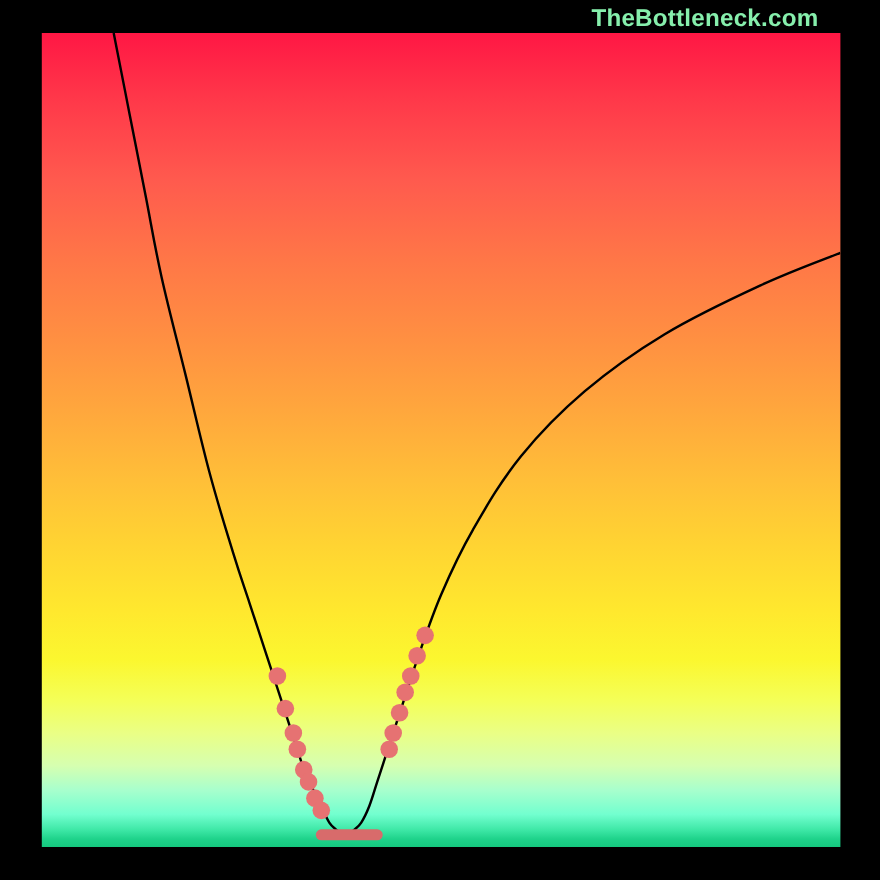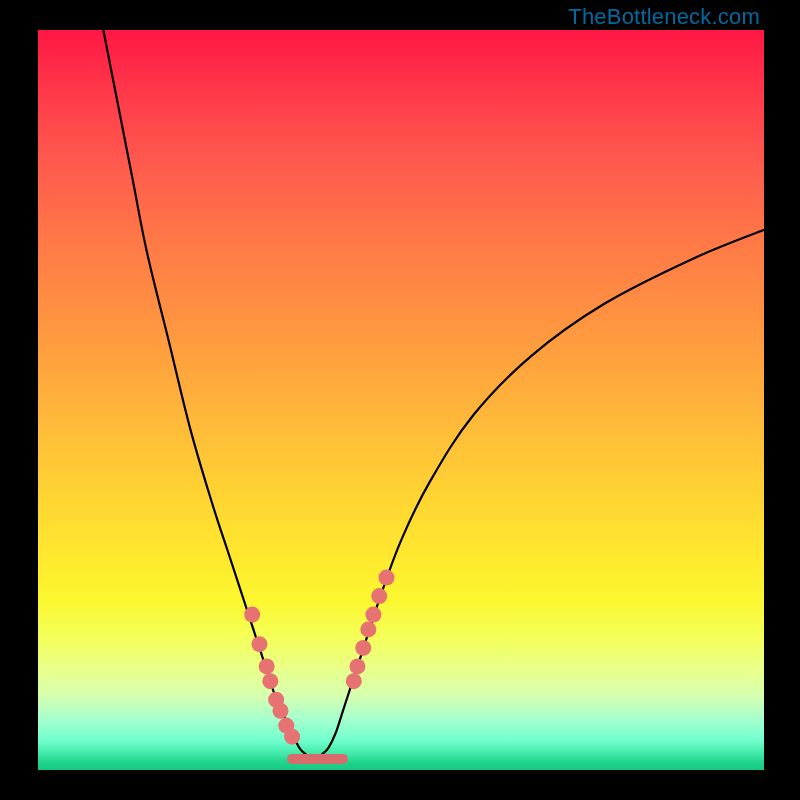--- a/index.html
+++ b/index.html
@@ -43,24 +43,24 @@
       #a8ffcd 93%,
       #72ffcf 96%,
       #3be6a4 98%,
       #1fd38b 99%,
       #15c97f 100%
     );
   }
   .watermark {
     position: absolute;
     top: 4px;
-    right: 40px;
-    color: #0369a1;
+    right: 56px;
+    color: #86efac;
     font-size: 22px;
-    font-weight: 400;
+    font-weight: 700;
     letter-spacing: 0.2px;
   }
   svg.overlay {
     position: absolute;
     left: 0;
     top: 0;
     width: 726px;
     height: 740px;
   }
   .curve {

